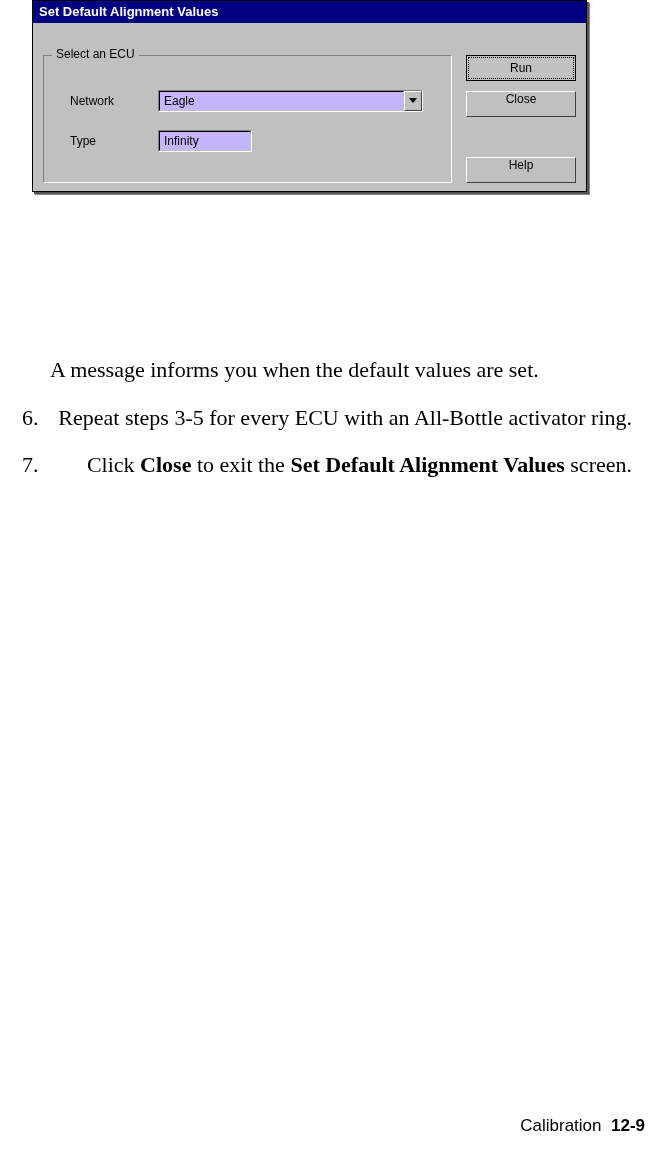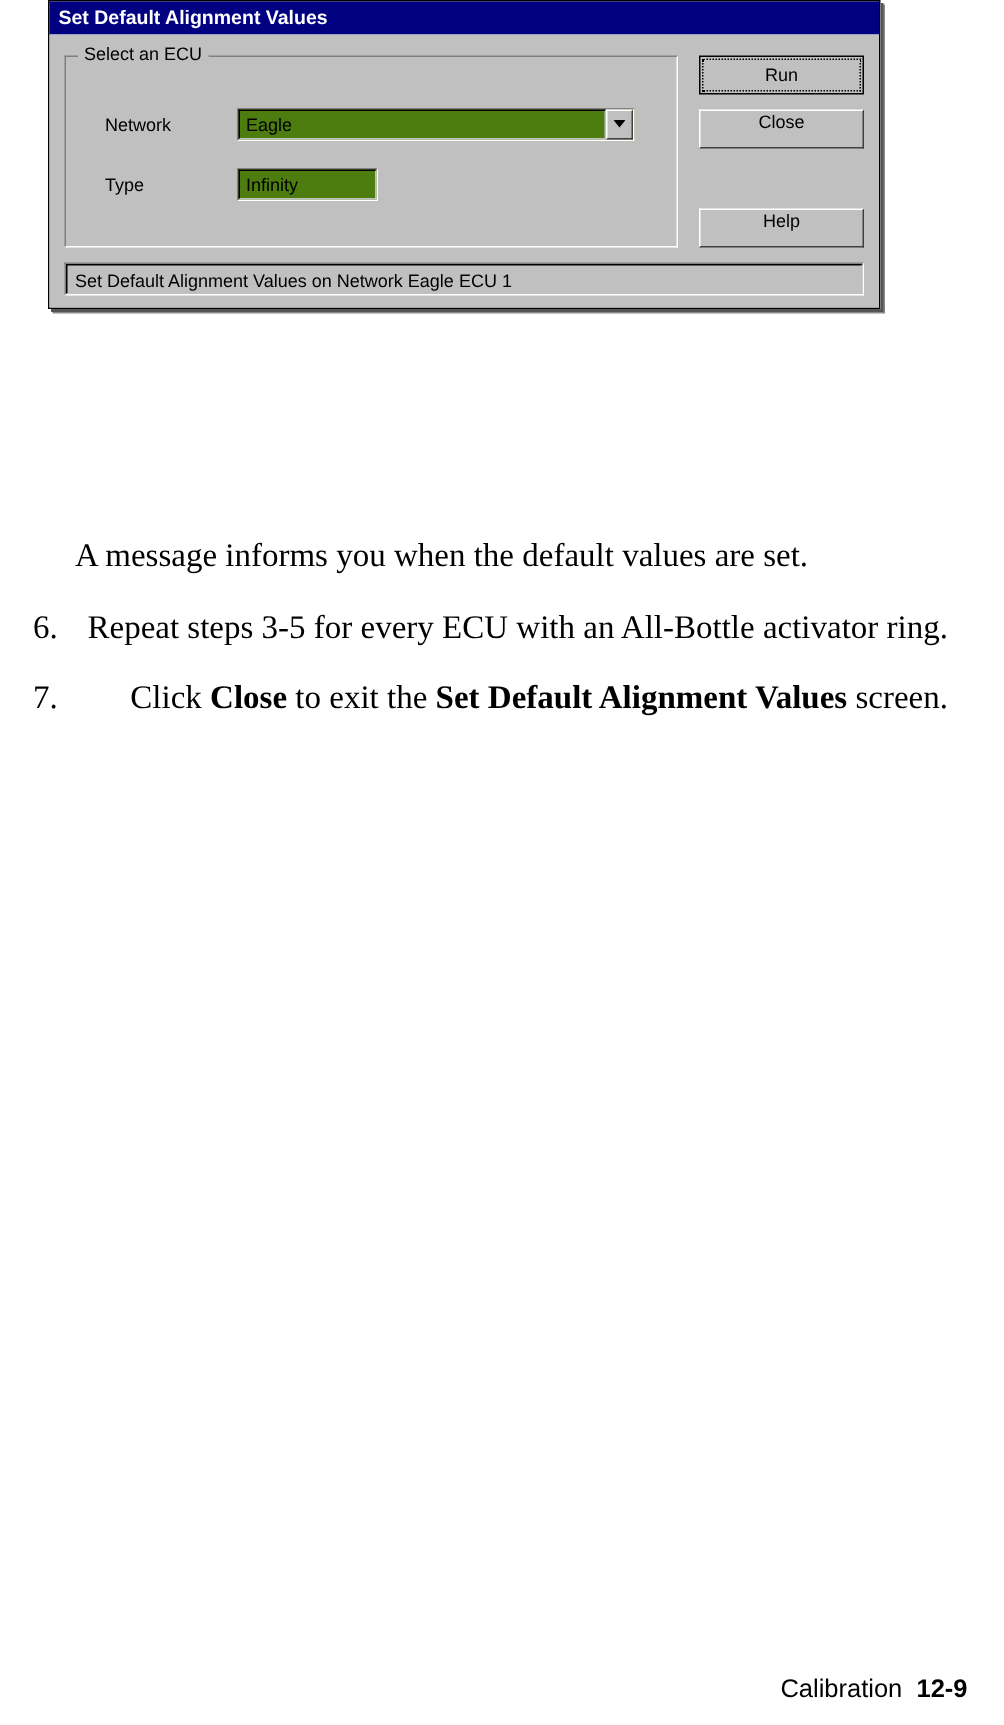--- a/index.html
+++ b/index.html
@@ -26,21 +26,21 @@
     .titlebar {
       background: #000080;
       color: #fff;
       font-family: "MS Sans Serif", Tahoma, sans-serif;
       font-size: 13px;
       font-weight: bold;
       padding: 3px 6px 4px 6px;
     }
     .dlg-body {
       background: #c0c0c0;
-      padding: 10px 10px 8px 10px;
+      padding: 28px 10px 8px 10px;
       font-family: "MS Sans Serif", Tahoma, sans-serif;
       font-size: 12px;
       color: #000;
     }
     .dlg-main {
       display: flex;
       gap: 14px;
     }
     .groupbox {
       position: relative;
@@ -66,21 +66,21 @@
     }
     .field-row:first-of-type { margin-top: 14px; }
     .field-label {
       width: 100px;
       font-size: 12px;
       padding-left: 12px;
     }
     .combo {
       display: flex;
       height: 22px;
-      background: #4d7c0f;
+      background: #c4b5fd;
       border-top: 1px solid #808080;
       border-left: 1px solid #808080;
       border-right: 1px solid #fff;
       border-bottom: 1px solid #fff;
     }
     .combo-inner {
       flex: 1;
       border-top: 1px solid #000;
       border-left: 1px solid #000;
       border-right: 1px solid #c0c0c0;
@@ -228,23 +228,20 @@
       <div class="btn-col">
         <div class="btn btn-default">
           <div class="inner">Run</div>
         </div>
         <div class="btn">Close</div>
         <div class="btn-help-spacer"></div>
         <div class="btn">Help</div>
       </div>
     </div>
 
-    <div class="statusbar">
-      <div class="statusbar-inner">Set Default Alignment Values on Network Eagle ECU 1</div>
-    </div>
   </div>
 </div>
 
 <div class="doc-text">
 
   <p class="para-indent">A message informs you when the default values are set.</p>
 
   <div class="num-item">
     <div class="num">6.</div>
     <div class="num-body">Repeat steps 3-5 for every ECU with an All-Bottle activator ring.</div>

